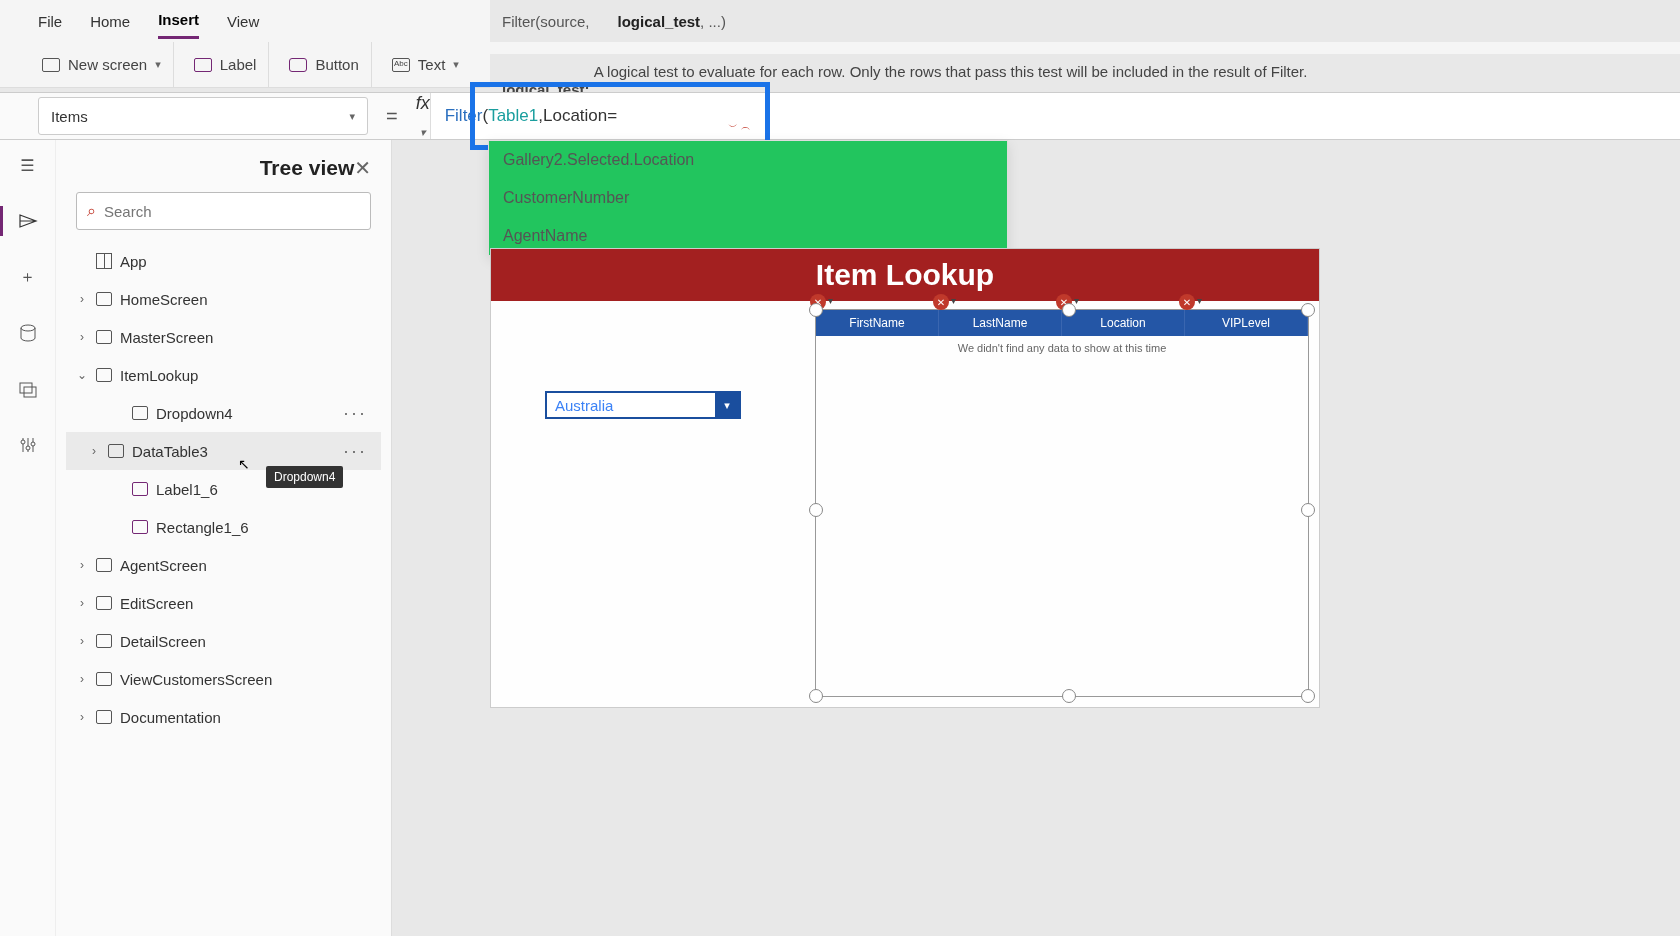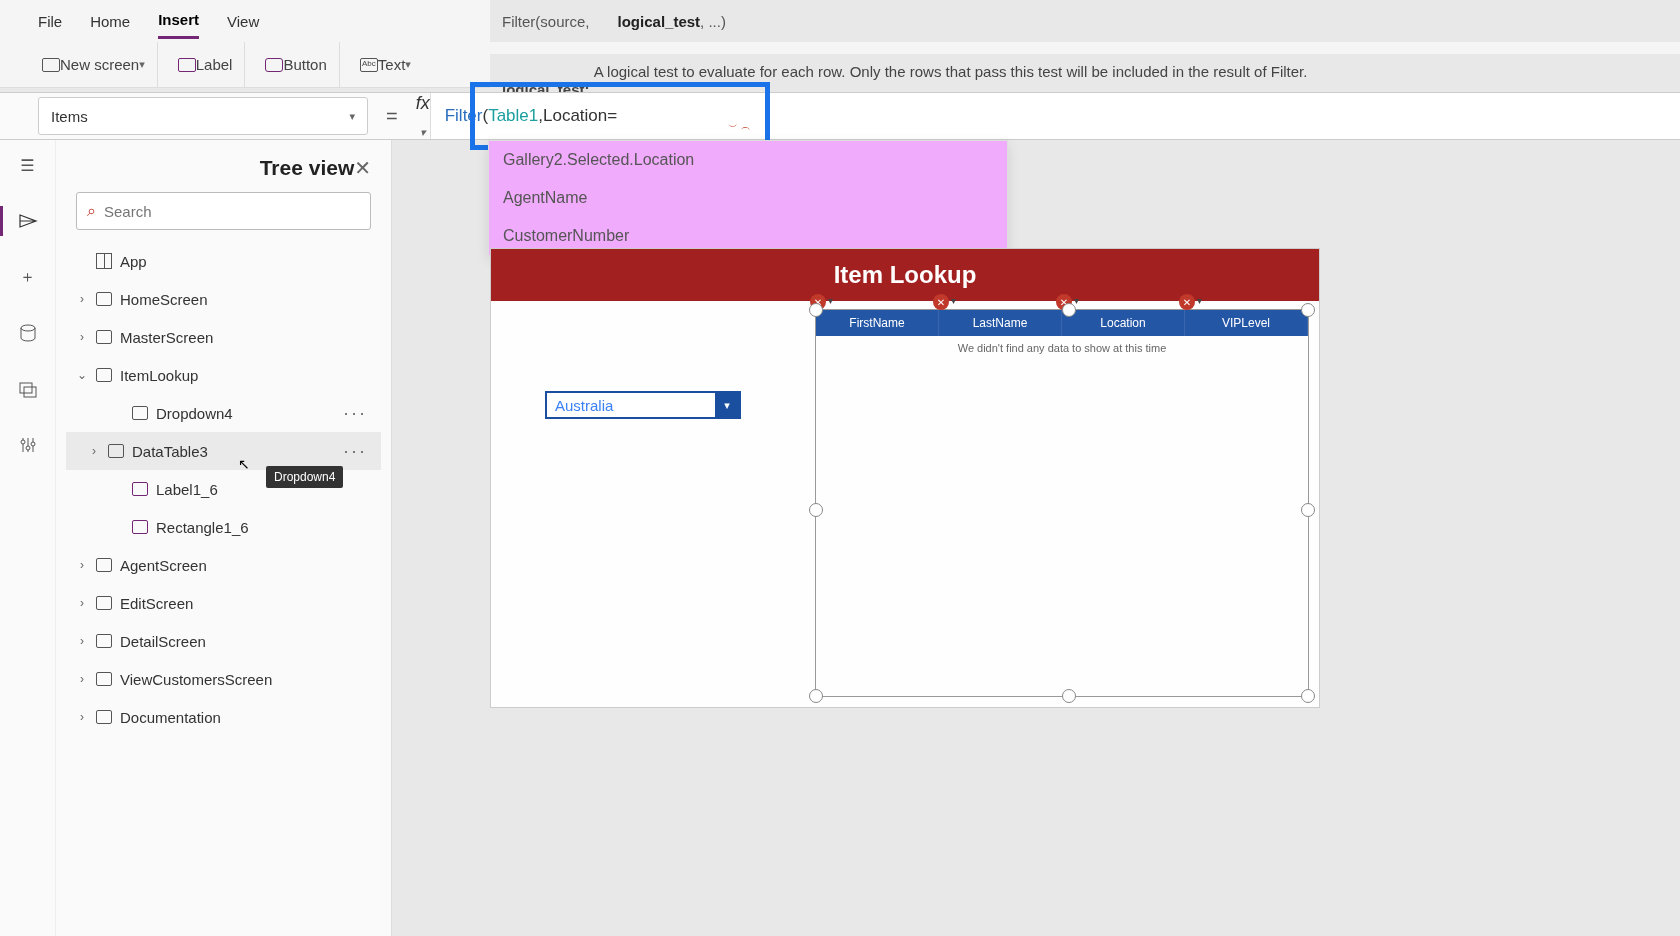--- a/index.html
+++ b/index.html
@@ -5,21 +5,21 @@
 * { box-sizing: border-box; margin: 0; padding: 0; font-family: "Segoe UI", sans-serif; }
 body { background: #e8e8e8; width: 1680px; height: 936px; overflow: hidden; position: relative; }
 
 
 .menubar { height: 42px; display: flex; align-items: center; padding-left: 38px; gap: 28px; background: #f5f5f5; }
 .menubar .tab { font-size: 15px; color: #333; cursor: pointer; padding: 8px 0; }
 .menubar .tab.active { font-weight: 600; border-bottom: 3px solid #742774; color: #000; }
 
 
 .ribbon { height: 46px; display: flex; align-items: center; padding-left: 30px; gap: 8px; background: #f5f5f5; border-bottom: 1px solid #ddd; }
-.ribbon-group { display: flex; align-items: center; padding: 6px 12px; border-right: 1px solid #ddd; height: 100%; color: #444; font-size: 15px; cursor: pointer; }
+.ribbon-group { display: flex; align-items: center; gap: 8px; padding: 6px 12px; border-right: 1px solid #ddd; height: 100%; color: #444; font-size: 15px; cursor: pointer; }
 .ribbon-group:last-child { border-right: none; }
 .ribbon-icon { width: 18px; height: 14px; border: 1.5px solid #555; border-radius: 2px; display: inline-block; }
 .ribbon-icon.label { border: 1.5px solid #742774; position: relative; }
 .ribbon-icon.button { border: 1.5px solid #742774; border-radius: 3px; }
 .ribbon-icon.text { border: 1.5px solid #555; font-size: 8px; text-align: center; line-height: 10px; }
 .chev { font-size: 11px; color: #666; }
 
 
 .hint-row { position: absolute; left: 490px; right: 0; top: 0; height: 42px; display: flex; align-items: center; padding-left: 12px; font-size: 15px; color: #555; background: #e8e8e8; }
 .hint-row .sig-bold { font-weight: 600; color: #222; margin-left: 28px; }
@@ -34,21 +34,21 @@
 .fx { font-style: italic; font-family: "Times New Roman", serif; font-size: 18px; color: #333; display: flex; align-items: center; gap: 12px; flex-direction: column; }
 .formula-input { flex: 1; height: 100%; background: #fff; display: flex; align-items: center; padding-left: 14px; font-family: Consolas, monospace; font-size: 17px; border-left: 1px solid #ddd; }
 .tok-fn { color: #2a6fbf; }
 .tok-para { color: #333; }
 .tok-tbl { color: #1a9e9e; }
 .tok-id { color: #333; }
 .formula-hl { position: absolute; border: 5px solid #1a73e8; left: 470px; top: 82px; width: 300px; height: 68px; pointer-events: none; }
 .formula-squiggle { position:absolute; left: 728px; top:120px; font-size:10px; color:#c0392b; }
 
 
-.intellisense { position: absolute; left: 488px; top: 140px; width: 520px; background: #f0abfc; border: 1px solid #ddd; box-shadow: 0 4px 12px rgba(0,0,0,0.1); }
+.intellisense { position: absolute; left: 488px; top: 140px; width: 520px; background: #22c55e; border: 1px solid #ddd; box-shadow: 0 4px 12px rgba(0,0,0,0.1); }
 .intel-item { padding: 10px 14px; font-size: 16px; color: #555; cursor: pointer; }
 
 
 .rail { position: absolute; left: 0; top: 140px; bottom: 0; width: 56px; background: #fafafa; display: flex; flex-direction: column; align-items: center; padding-top: 14px; gap: 34px; border-right: 1px solid #eee; }
 .rail-icon { width: 22px; height: 22px; color: #555; cursor: pointer; display:flex; align-items:center; justify-content:center; }
 .rail-icon.active { position: relative; }
 .rail-icon.active::before { content:""; position:absolute; left:-17px; top:-4px; bottom:-4px; width:3px; background:#742774; }
 
 
 .tree-panel { position: absolute; left: 56px; top: 140px; width: 336px; bottom: 0; background: #fafafa; border-right: 1px solid #ddd; padding: 16px 10px; }
@@ -74,21 +74,21 @@
 .node-icon.table { border:1.2px solid #555; }
 .node-icon.rect { border:1.2px solid #742774; }
 .indent1 { padding-left: 22px; }
 .indent2 { padding-left: 46px; }
 .more { position: absolute; right: 14px; color: #666; font-size: 18px; letter-spacing: 2px; }
 .tooltip { position: absolute; background: #333; color: #fff; font-size: 12px; padding: 4px 8px; border-radius: 2px; left: 210px; top: 326px; }
 .cursor-ptr { position:absolute; left:182px; top:316px; font-size:14px; color:#000; }
 
 
 .canvas { position: absolute; left: 490px; top: 248px; width: 830px; height: 460px; background: #fefefe; border: 1px solid #ccc; }
-.canvas-hdr { background: #a32020; color: #fff; text-align: center; font-size: 24px; font-weight: 700; height: 52px; line-height: 52px; }
+.canvas-hdr { background: #a32020; color: #fff; text-align: center; font-size: 30px; font-weight: 700; height: 52px; line-height: 52px; }
 .canvas-body { position: relative; height: calc(100% - 52px); }
 .dd { position: absolute; left: 54px; top: 90px; width: 196px; height: 28px; border: 2px solid #1a4e9e; display: flex; align-items: center; background: #fff; }
 .dd-val { flex: 1; padding: 0 8px; font-size: 15px; color: #3b82f6; }
 .dd-btn { width: 24px; height: 100%; background: #1a4e9e; color: #fff; display: flex; align-items: center; justify-content: center; font-size: 11px; }
 
 
 .dt-wrap { position: absolute; left: 324px; top: 8px; right: 10px; bottom: 10px; border: 1px solid #999; }
 .dt-head { display: flex; background: #2456a6; color: #fff; font-size: 12px; height: 26px; }
 .dt-col { flex: 1; display: flex; align-items: center; justify-content: center; border-right: 1px solid #3a66b0; position: relative; }
 .dt-empty { text-align: center; font-size: 11px; color: #666; padding: 6px; }
@@ -155,22 +155,22 @@
       <span class="tok-para">, </span>
       <span class="tok-id">Location</span>
       <span class="tok-id"> =</span>
   </div>
 </div>
 <div class="formula-hl"></div>
 <div class="formula-squiggle">︶ ︵</div>
 
 <div class="intellisense">
   <div class="intel-item">Gallery2.Selected.Location</div>
+  <div class="intel-item">CustomerNumber</div>
   <div class="intel-item">AgentName</div>
-  <div class="intel-item">CustomerNumber</div>
 </div>
 
 <div class="rail">
   <div class="rail-icon">☰</div>
   <div class="rail-icon active">
     <svg width="20" height="20" viewBox="0 0 20 20">
         <path d="M2 4 L18 10 L2 16 Z M2 10 L18 10" stroke="#333" fill="none" stroke-width="1.2"></path>
       </svg>
   </div>
   <div class="rail-icon">＋</div>

